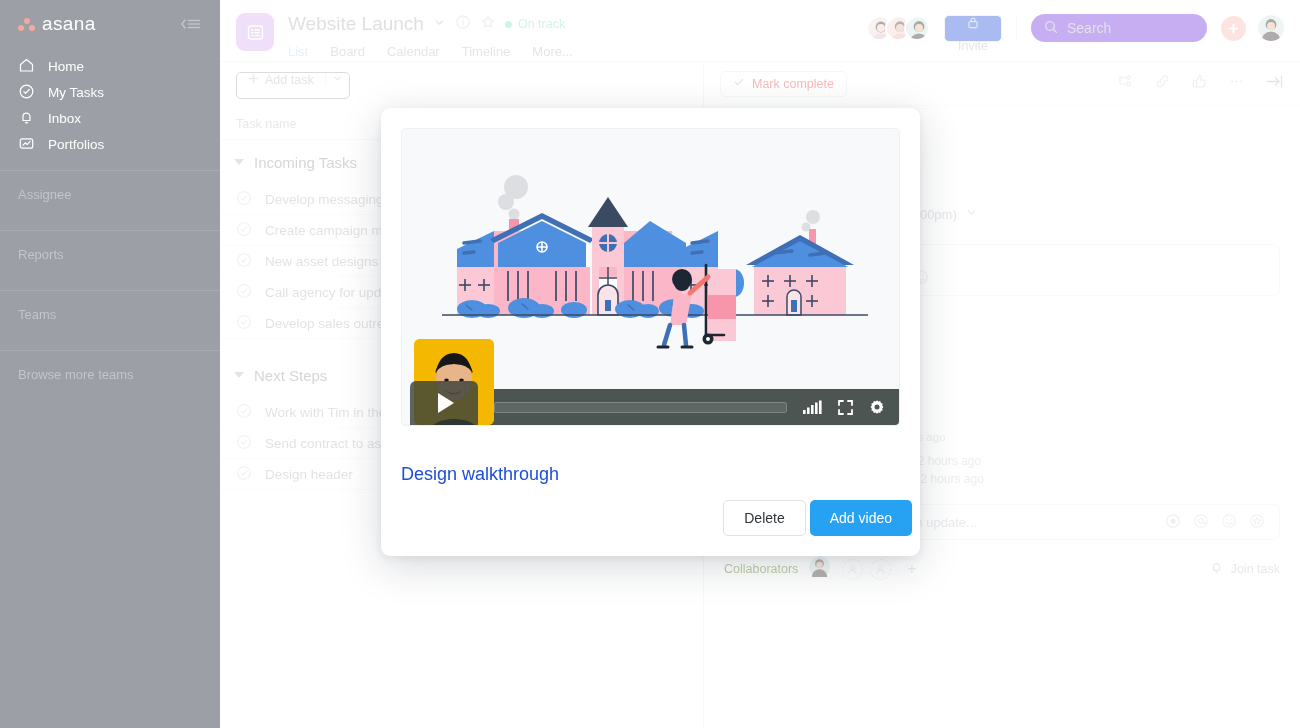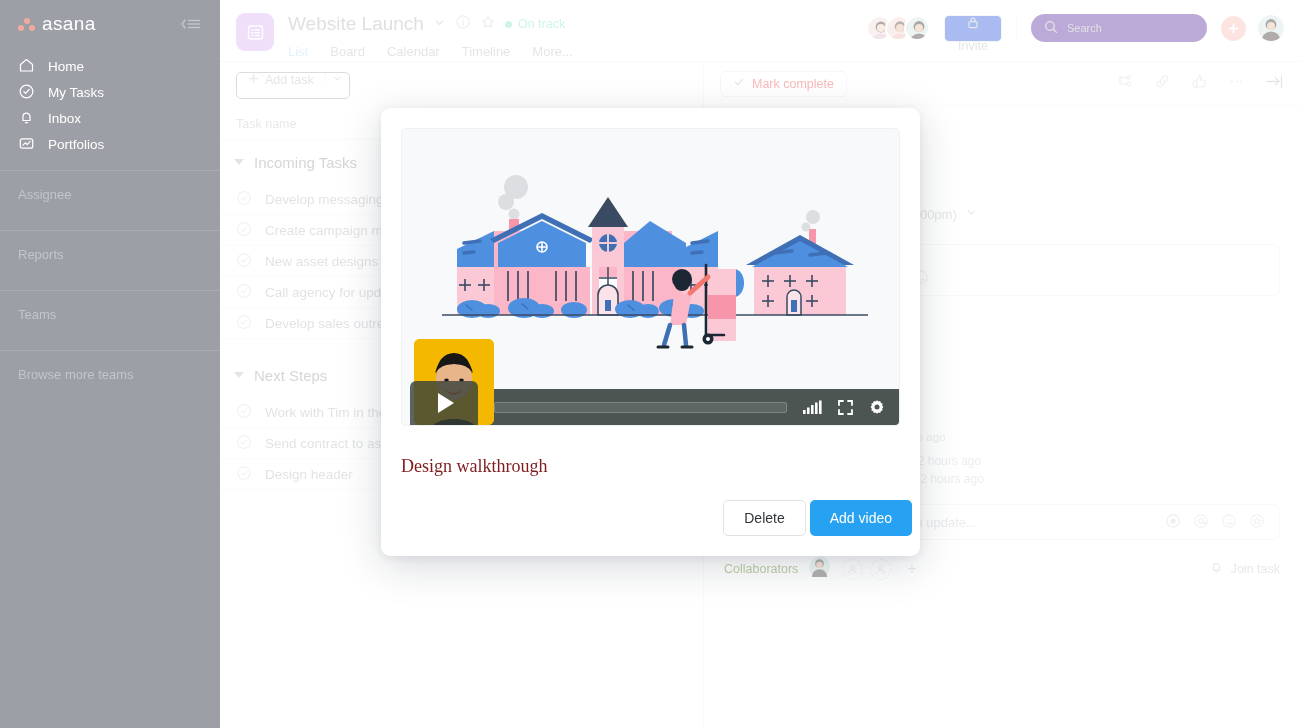--- a/index.html
+++ b/index.html
@@ -69,22 +69,22 @@
   .av-stack .av:first-child { margin-left: 0; }
   .av { width: 26px; height: 26px; border-radius: 50%; overflow: hidden; flex:0 0 auto; position: relative; }
   .invite-btn {
     display:flex; align-items:center; gap:7px; margin-left: 14px;
     height: 27px; padding: 0 13px; border: 1px solid #e3e6e9; border-radius: 5px;
     font-size: 12.5px; color: #b5babf; background:#1d4ed8; cursor:pointer;flex-direction:column;
   }
   .hdr-div { width:1px; height:26px; background:#edeff1; margin: 0 14px; }
   .search-box {
     display:flex; align-items:center; gap:9px; width: 176px; height: 28px;
-    background: #4c1d95; border-radius: 14px; padding: 0 13px;
-    font-size: 11px; color: #b5babf; cursor: text;
+    background: #6d28d9; border-radius: 14px; padding: 0 13px;
+    font-size: 14px; color: #b5babf; cursor: text;
   }
   .plus-btn {
     width: 25px; height: 25px; border-radius: 50%; background: #fbb9b0;
     display:flex; align-items:center; justify-content:center; margin-left: 14px; cursor:pointer;
   }
   .me-av { margin-left: 12px; }
 
   
   .list-pane {
     position: absolute; left: 0; top: 62px; width: 484px; bottom: 0;
@@ -197,21 +197,21 @@
     position:absolute; left: 12px; bottom: 0px; width: 80px; height: 86px;
     border-radius: 6px; overflow: hidden;
   }
   .thumb-img { position:absolute; inset:0; background:#f5b800; }
   .play-overlay {
     position:absolute; left: 8px; bottom: 0; width: 68px; height: 44px;
     background: rgba(52,62,58,.80); border-radius: 6px 6px 0 0;
     display:flex; align-items:center; justify-content:center;
   }
   .play-tri { width:0;height:0;border-left:16px solid #fff;border-top:10px solid transparent;border-bottom:10px solid transparent; margin-left:3px; }
-  .modal-title { margin-top: 30px; font-size: 18px; color: #7f1d1d; font-weight: 400; font-family: Liberation Serif, serif; }
+  .modal-title { margin-top: 38px; font-size: 18px; color: #1d4ed8; font-weight: 400; }
   .modal-actions { position:absolute; right: 8px; bottom: 20px; display:flex; gap: 4px; margin-top: 14px; }
   .btn-del {
     height: 36px; padding: 0 20px; border: 1px solid #e0e3e6; border-radius: 5px;
     background:#fff; font-size:14px; color:#30353a; cursor:pointer;
     font-family: "Liberation Sans", sans-serif;
   }
   .btn-add {
     height: 36px; padding: 0 20px; border: none; border-radius: 5px;
     background:#27a2f2; font-size:14px; color:#fff; cursor:pointer;
     font-family: "Liberation Sans", sans-serif;

